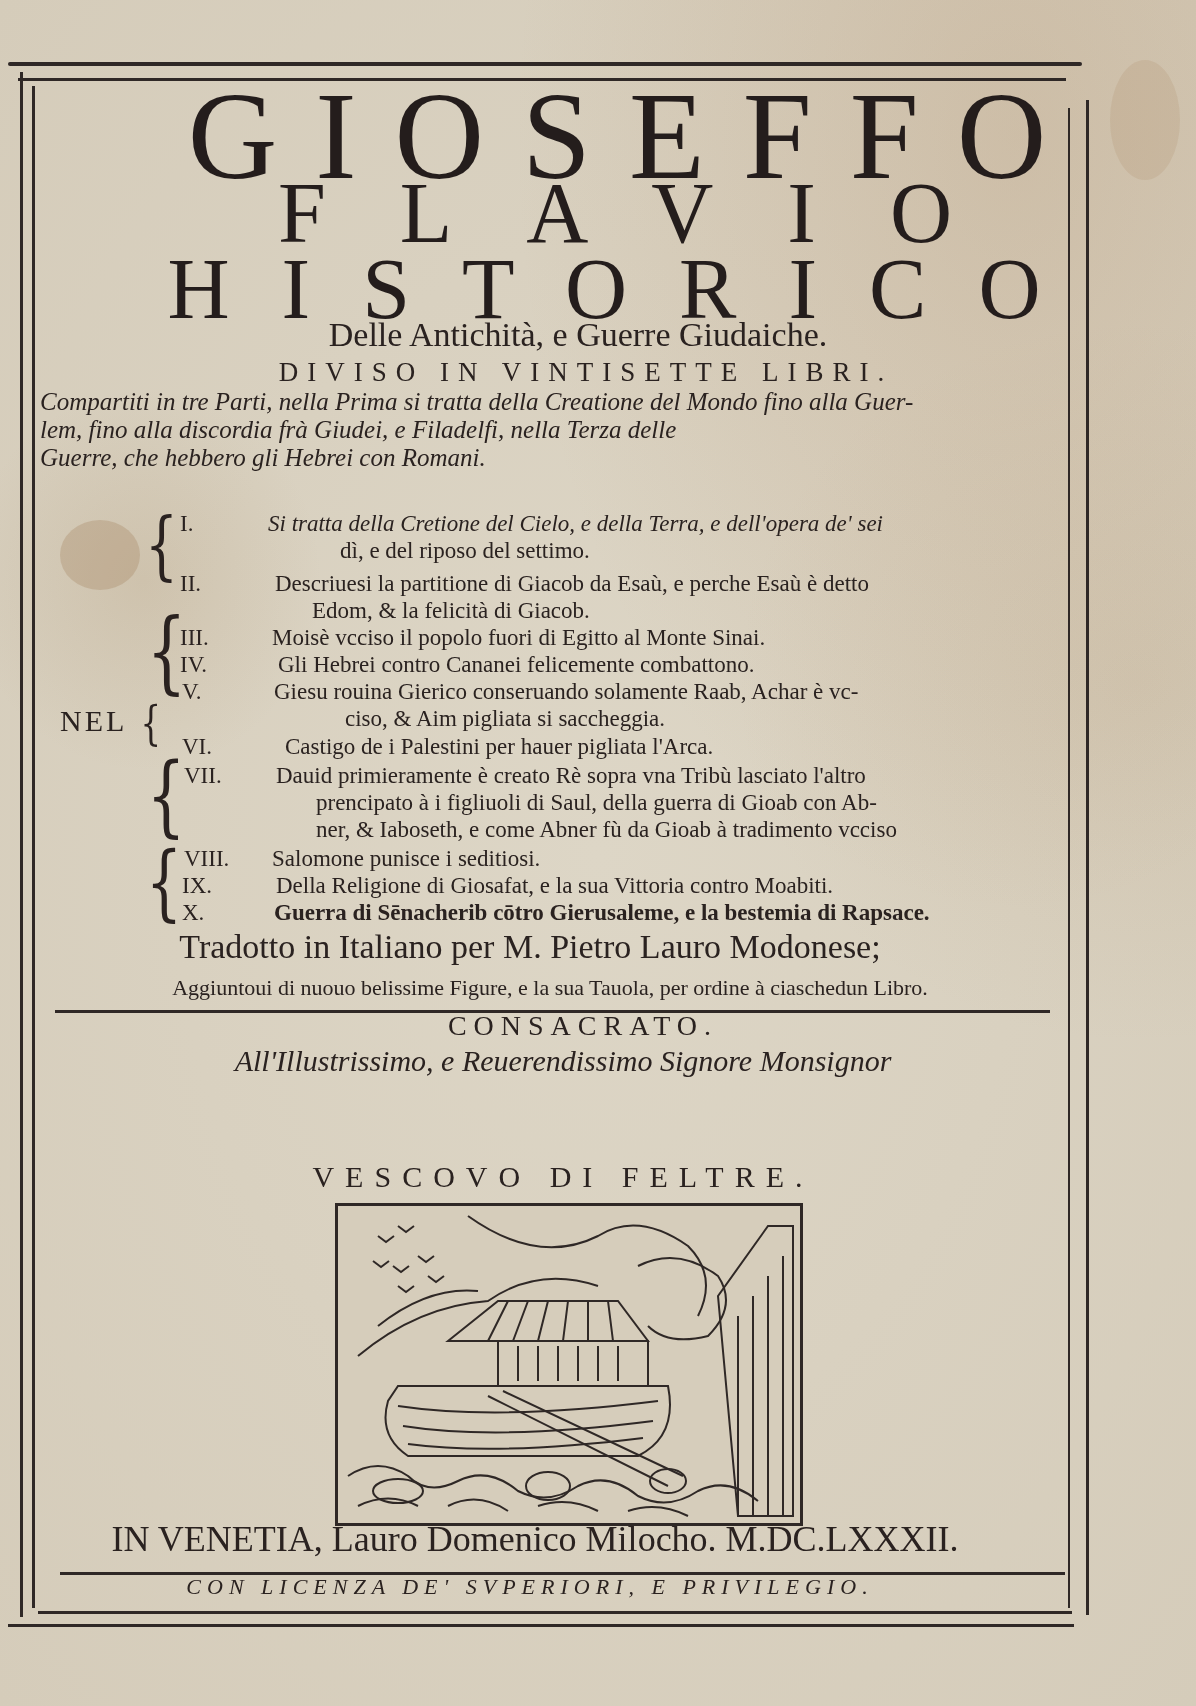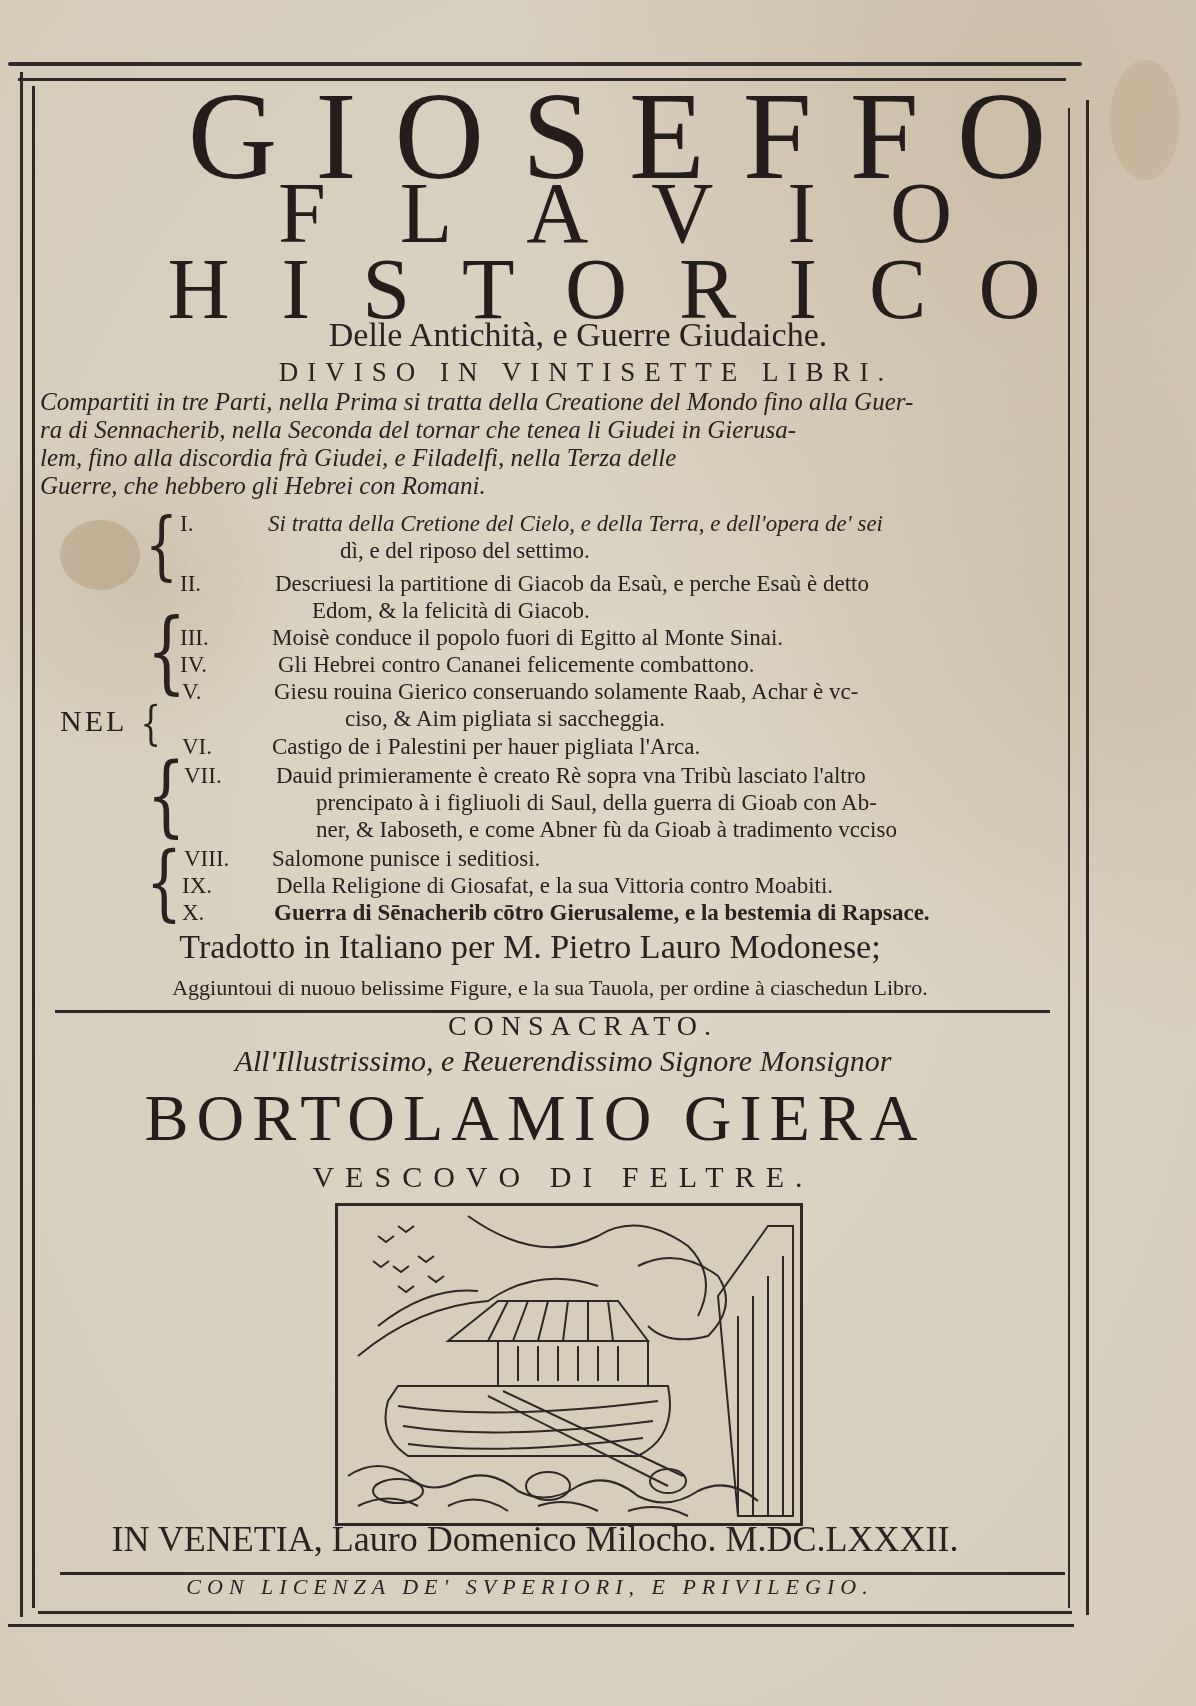--- a/index.html
+++ b/index.html
@@ -98,21 +98,20 @@
   <div class="rule r-imprint"></div>
 
   <div class="line t-giosef">GIOSEFFO</div>
   <div class="line t-flavio">FLAVIO</div>
   <div class="line t-historico">HISTORICO</div>
   <div class="line t-delle">Delle Antichità, e Guerre Giudaiche.</div>
   <div class="line t-diviso">DIVISO IN VINTISETTE LIBRI.</div>
 
   <div class="t-intro">
     <span>Compartiti in tre Parti, nella Prima si tratta della Creatione del Mondo fino alla Guer-</span>
-    <span>ra di Sennacherib, nella Seconda del tornar che tenea li Giudei in Gierusa-</span>
     <span>lem, fino alla discordia frà Giudei, e Filadelfi, nella Terza delle</span>
     <span>Guerre, che hebbero gli Hebrei con Romani.</span>
   </div>
 
   <div class="nel">NEL</div>
 
   <div class="brace" style="left:138px;top:508px;font-size:74px;">{</div>
   <div class="brace" style="left:138px;top:606px;font-size:90px;">{</div>
   <div class="brace" style="left:136px;top:700px;font-size:46px;">{</div>
   <div class="brace" style="left:138px;top:752px;font-size:88px;">{</div>
@@ -125,37 +124,37 @@
   </div>
 
   <div class="book-row" style="top:570px;">
     <span class="num" style="left:180px;">II.</span>
     <span class="txt" style="left:275px;">Descriuesi la partitione di Giacob da Esaù, e perche Esaù è detto</span>
     <span class="txt" style="left:312px;top:27px;">Edom, &amp; la felicità di Giacob.</span>
   </div>
 
   <div class="book-row" style="top:624px;">
     <span class="num" style="left:180px;">III.</span>
-    <span class="txt" style="left:272px;">Moisè conduce il popolo fuori di Egitto al Monte Sinai.</span>
+    <span class="txt" style="left:272px;">Moisè vcciso il popolo fuori di Egitto al Monte Sinai.</span>
   </div>
 
   <div class="book-row" style="top:651px;">
     <span class="num" style="left:180px;">IV.</span>
     <span class="txt" style="left:278px;">Gli Hebrei contro Cananei felicemente combattono.</span>
   </div>
 
   <div class="book-row" style="top:678px;">
     <span class="num" style="left:182px;">V.</span>
     <span class="txt" style="left:274px;">Giesu rouina Gierico conseruando solamente Raab, Achar è vc-</span>
     <span class="txt" style="left:345px;top:27px;">ciso, &amp; Aim pigliata si saccheggia.</span>
   </div>
 
   <div class="book-row" style="top:733px;">
     <span class="num" style="left:182px;">VI.</span>
-    <span class="txt" style="left:272px;">Castigo de i Palestini per hauer pigliata l'Arca.</span>
+    <span class="txt" style="left:285px;">Castigo de i Palestini per hauer pigliata l'Arca.</span>
   </div>
 
   <div class="book-row" style="top:762px;">
     <span class="num" style="left:184px;">VII.</span>
     <span class="txt" style="left:276px;">Dauid primieramente è creato Rè sopra vna Tribù lasciato l'altro</span>
     <span class="txt" style="left:316px;top:27px;">prencipato à i figliuoli di Saul, della guerra di Gioab con Ab-</span>
     <span class="txt" style="left:316px;top:54px;">ner, &amp; Iaboseth, e come Abner fù da Gioab à tradimento vcciso</span>
   </div>
 
   <div class="book-row" style="top:845px;">
@@ -170,21 +169,20 @@
 
   <div class="book-row" style="top:899px;">
     <span class="num" style="left:182px;">X.</span>
     <span class="txt" style="left:274px;font-weight:bold;">Guerra di Sēnacherib cōtro Gierusaleme, e la bestemia di Rapsace.</span>
   </div>
 
   <div class="line t-tradotto">Tradotto in Italiano per M. Pietro Lauro Modonese;</div>
   <div class="line t-aggiunto">Aggiuntoui di nuouo belissime Figure, e la sua Tauola, per ordine à ciaschedun Libro.</div>
   <div class="line t-consacrato">CONSACRATO.</div>
   <div class="line t-allillu">All'Illustrissimo, e Reuerendissimo Signore Monsignor</div>
-  <div class="line t-bortolamio">BORTOLAMIO GIERA</div>
   <div class="line t-vescovo">VESCOVO DI FELTRE.</div>
 
   <div class="woodcut">
     <svg viewBox="0 0 462 317" preserveAspectRatio="none">
       <g fill="none" stroke="#2f2826" stroke-width="2">
 
         <path d="M130 10 Q200 60 260 30 Q300 5 350 40 Q380 70 360 110"></path>
         <path d="M20 150 Q80 100 150 95 Q200 60 260 80"></path>
         <path d="M300 60 Q340 40 380 70 Q400 100 370 130 Q330 140 310 120"></path>
         <path d="M40 120 Q90 80 140 85"></path>

